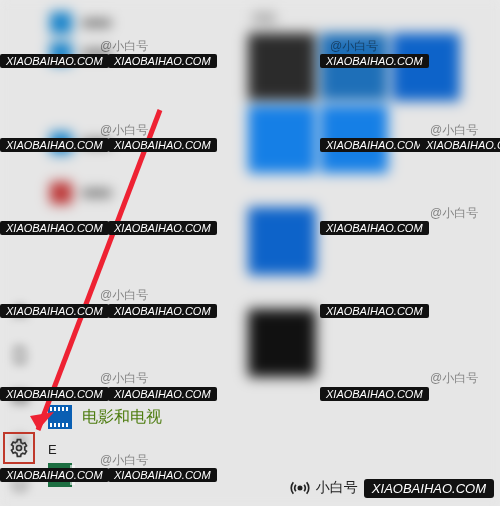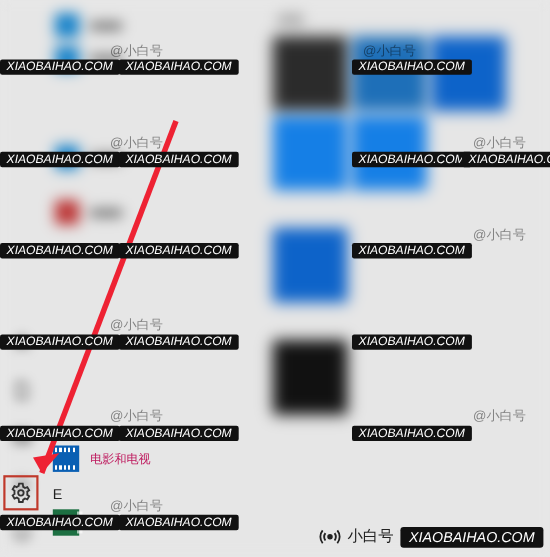--- a/index.html
+++ b/index.html
@@ -118,21 +118,21 @@
   .movie-row .mv::before {
     content: '';
     position: absolute; left: 2px; right: 2px; top: 2px; height: 4px;
     background-image: repeating-linear-gradient(90deg, #fff 0 2px, transparent 2px 4px);
   }
   .movie-row .mv::after {
     content:'';
     position:absolute;left:2px;right:2px;bottom:2px;height:4px;
     background-image: repeating-linear-gradient(90deg, #fff 0 2px, transparent 2px 4px);
   }
-  .movie-row span { font-size: 11px; color: #be185d; }
+  .movie-row span { font-size: 16px; color: #4d7c0f; }
   .letter-E { left: 48px; top: 442px; font-size: 13px; color: #222; }
 
   
   .wm {
     position: absolute;
     font-size: 12px;
     color: rgba(0,0,0,0.45);
     pointer-events: none;
     display: flex; align-items: center; gap: 6px;
   }

